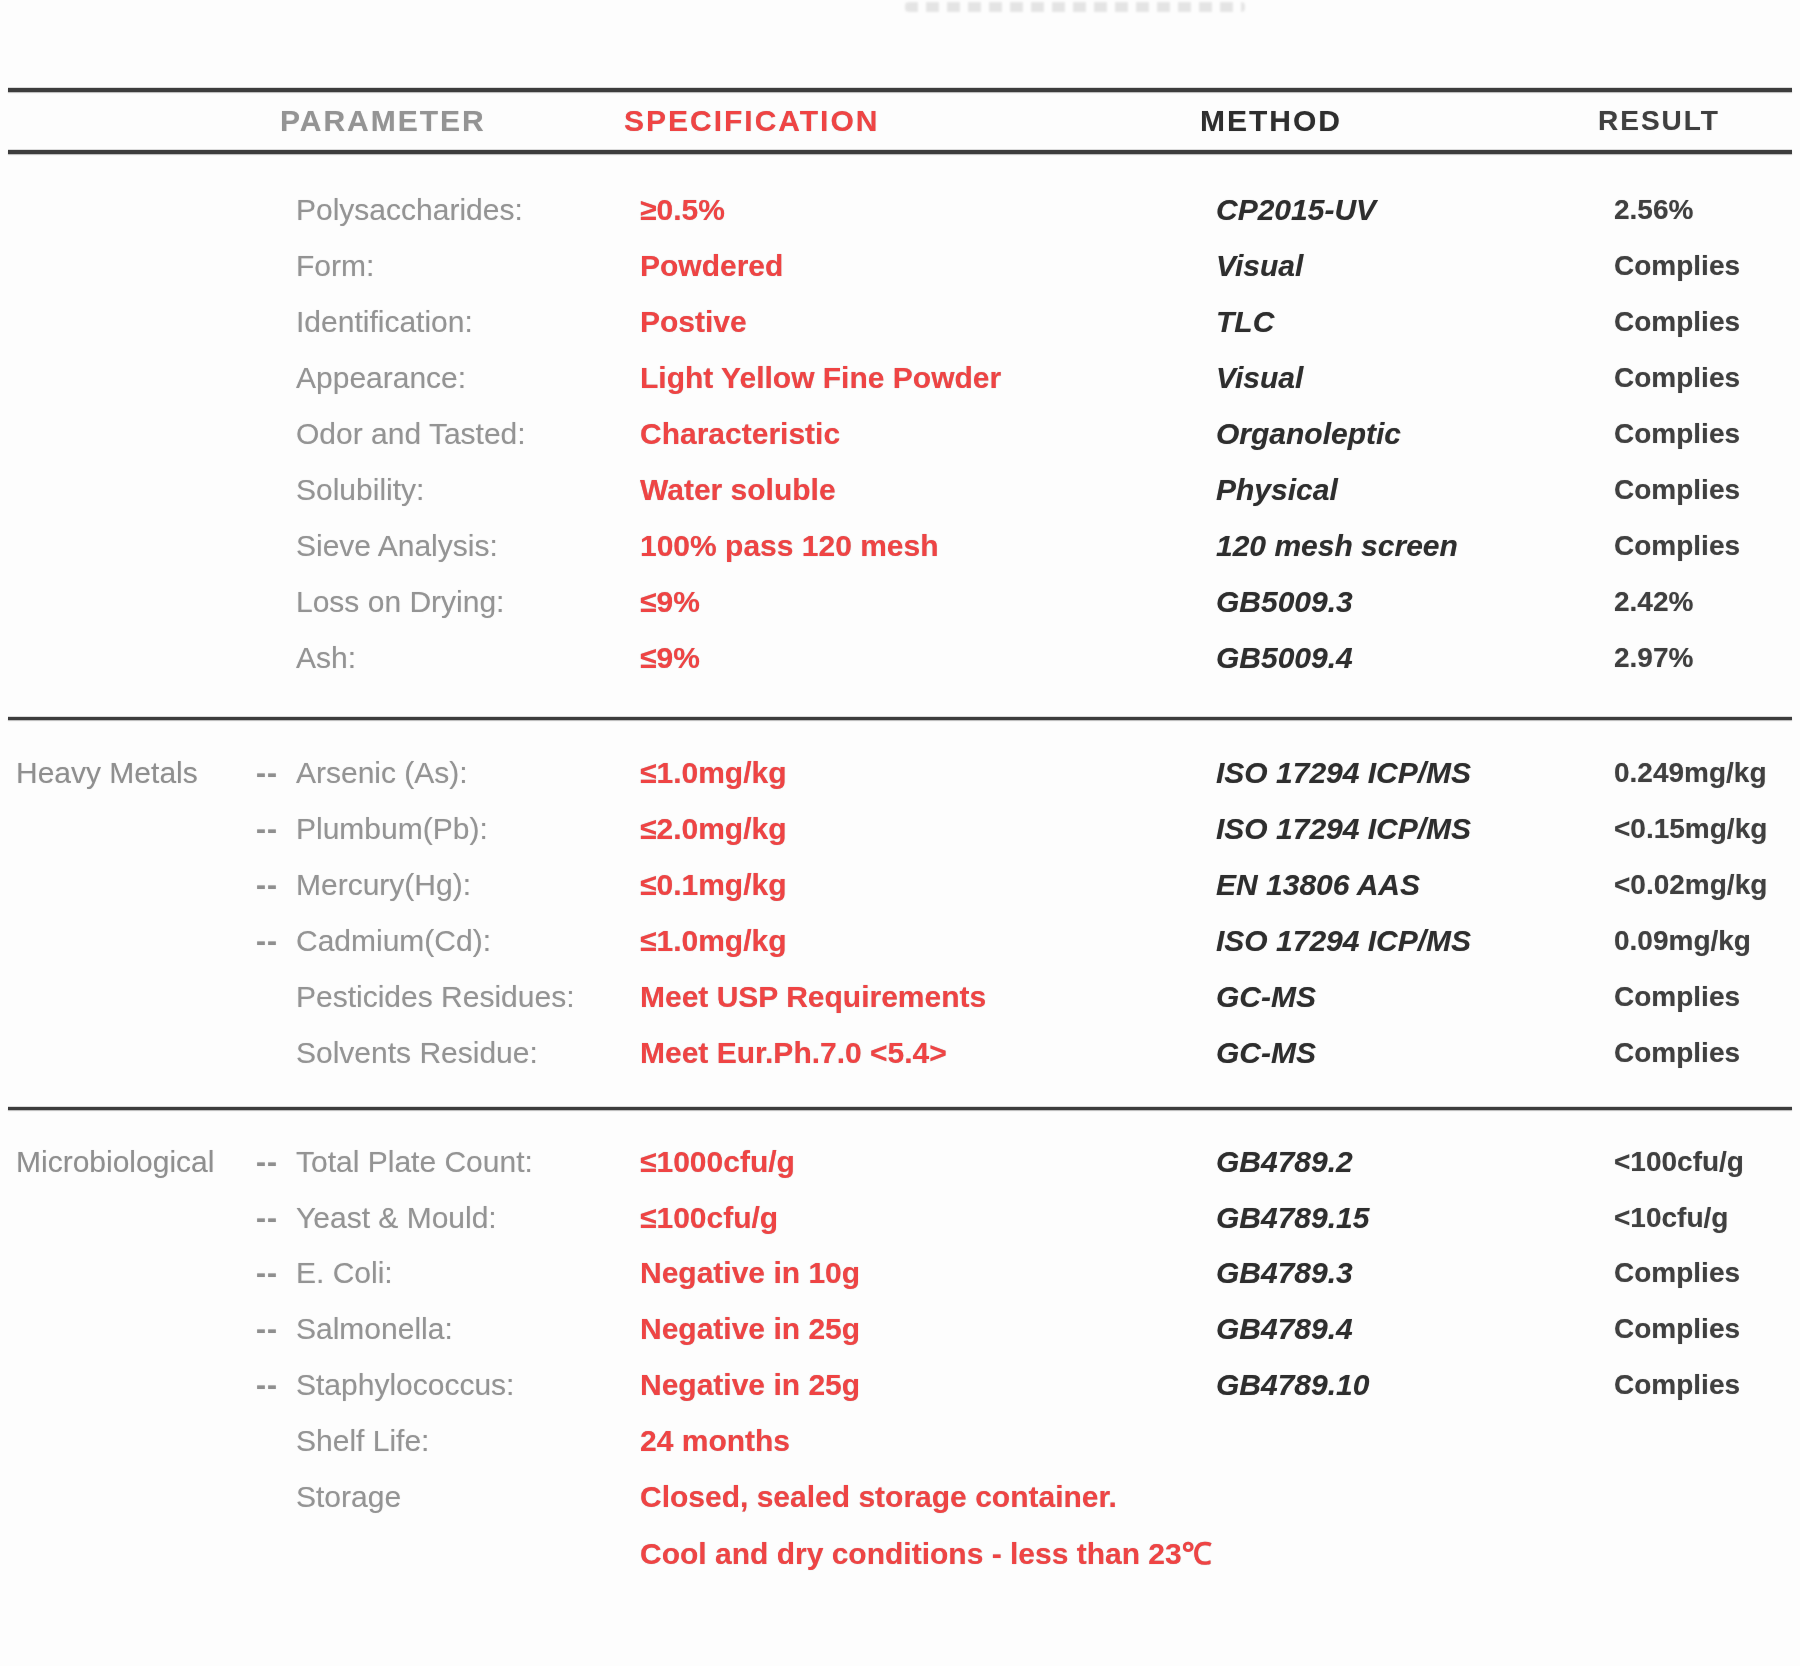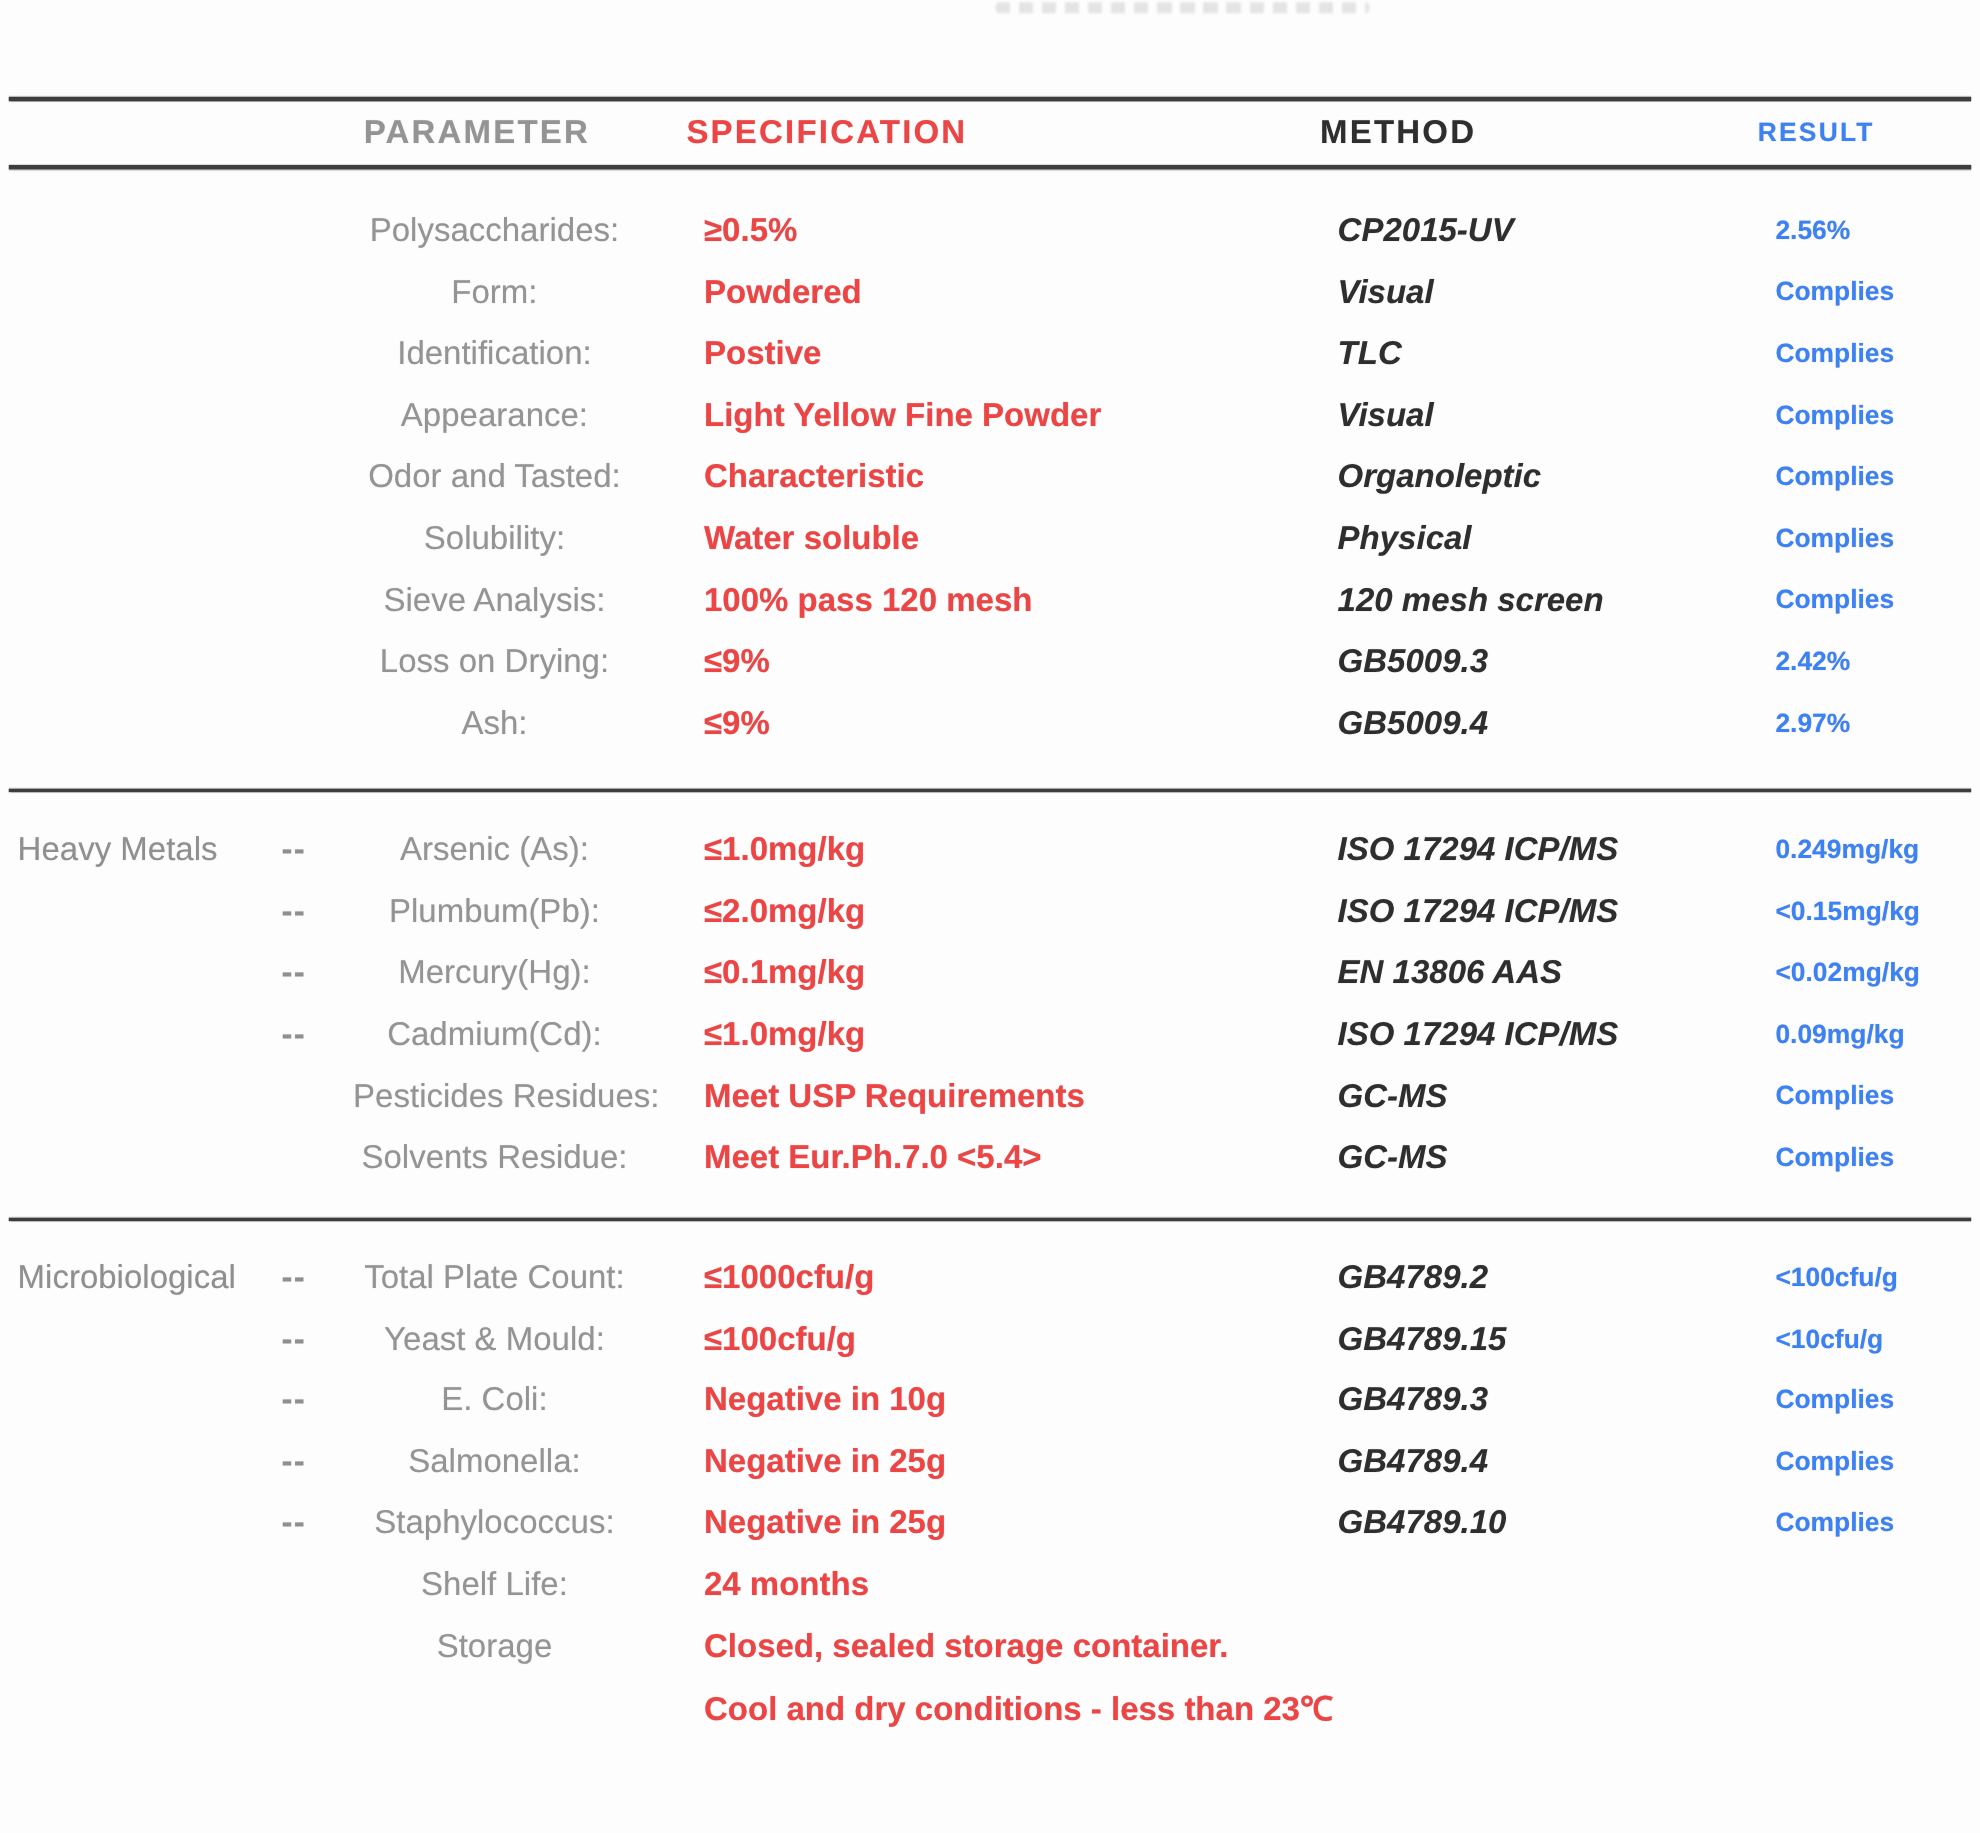--- a/index.html
+++ b/index.html
@@ -46,27 +46,27 @@
   .section{position:absolute;left:16px;width:1800px;}
   .section.s1{top:182px;}
   .section.s2{top:745px;}
   .section.s3{top:1134px;}
   .section.s3 .grid-row{height:55.8px;}
 
   .c-group{ text-align:left;padding-right:8px;color:#8f8f8f;font-size:30px;white-space:nowrap;
             text-shadow:0 0 1px rgba(150,150,150,.45);}
   .c-dash { padding-left:10px;color:#8f8f8f;font-size:30px;font-weight:700;letter-spacing:1px;
             text-shadow:0 0 1px rgba(150,150,150,.45);}
-  .c-param{ text-align:center;color:#949494;font-size:30px;white-space:nowrap;
-            text-shadow:0 0 1px rgba(150,150,150,.45);margin-left:25px;}
+  .c-param{ text-align:left;color:#949494;font-size:30px;white-space:nowrap;
+            text-shadow:0 0 1px rgba(150,150,150,.45);}
   .c-spec { padding-left:62px;color:#ef4444;font-size:30px;font-weight:700;white-space:nowrap;
             text-shadow:0 0 1px rgba(40,40,40,.35);}
   .c-method{padding-left:15px;color:#2e2e2e;font-size:30px;font-weight:700;font-style:italic;white-space:nowrap;
             text-shadow:0 0 1px rgba(46,46,46,.35);}
-  .c-result{padding-left:18px;color:#3b82f6;font-size:24px;font-weight:700;white-space:nowrap;
+  .c-result{padding-left:18px;color:#404040;font-size:28px;font-weight:700;white-space:nowrap;
             text-shadow:0 0 1px rgba(40,40,40,.35);}
 </style>
 </head>
 <body>
 
 <div class="page">
   <div class="artifact"></div>
 
   <div class="rule a"></div>
 

